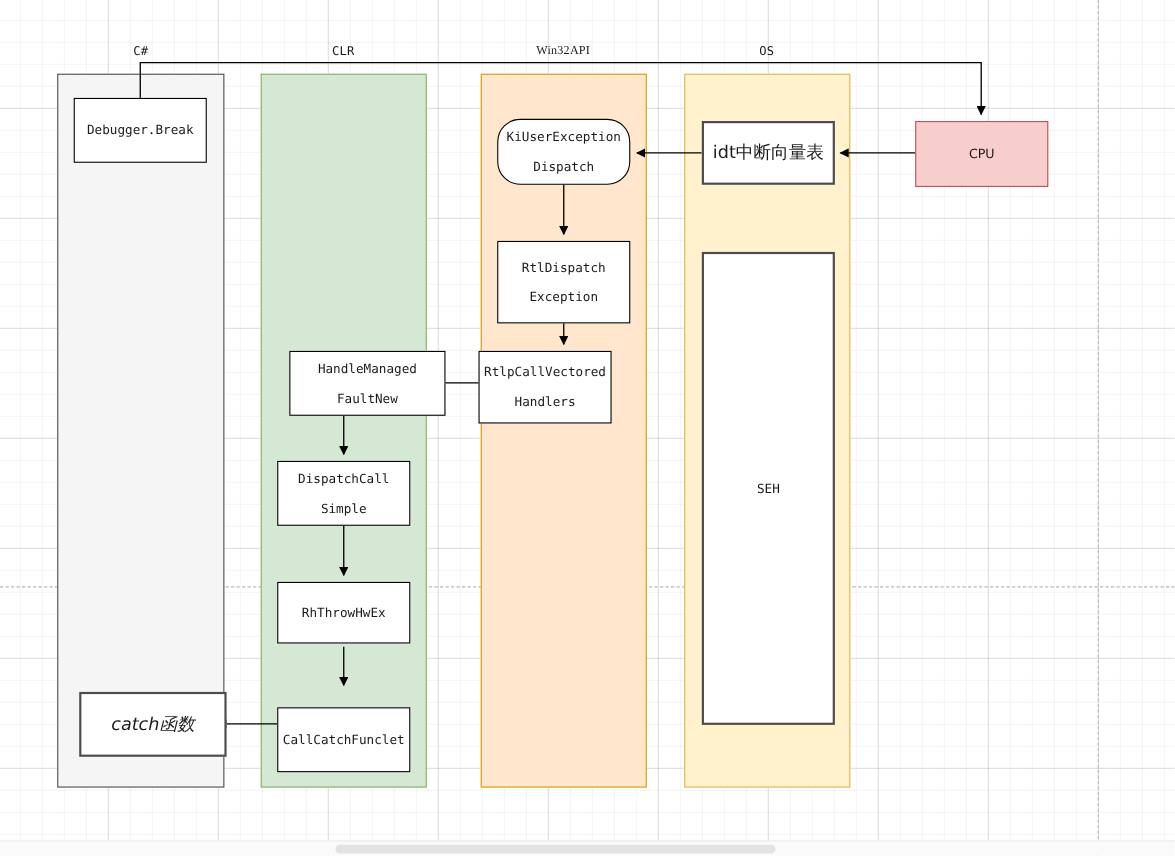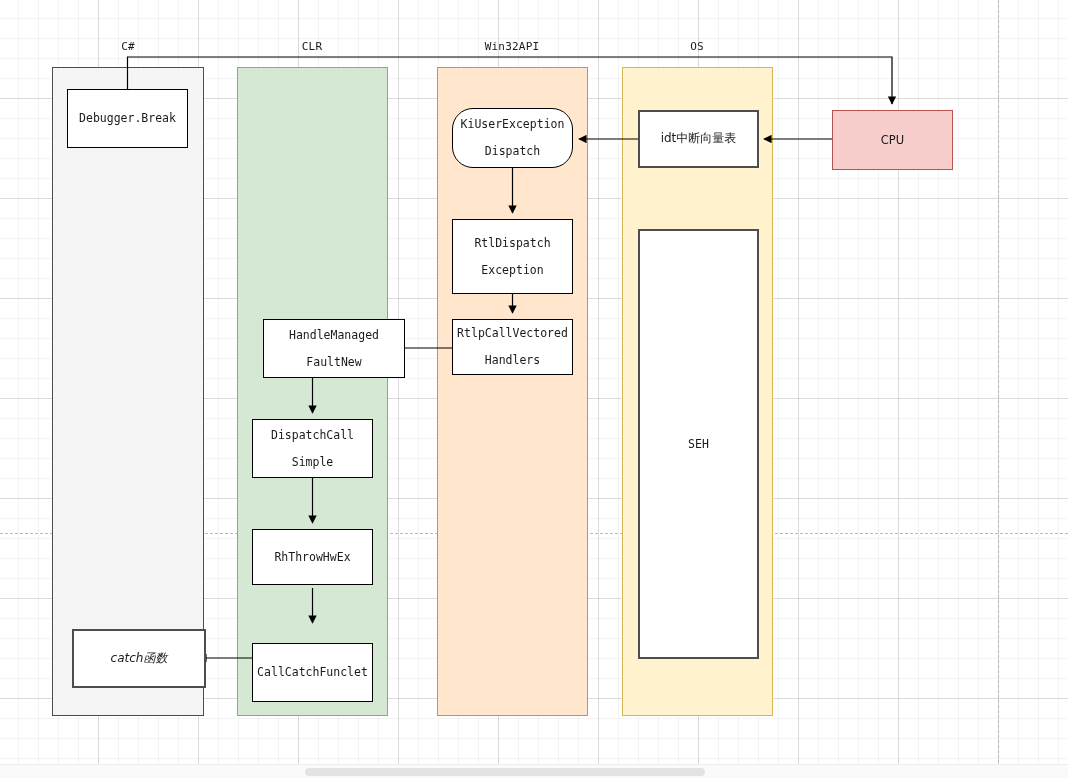--- a/index.html
+++ b/index.html
@@ -82,21 +82,21 @@
 
   .node-strong { border: 2px solid #4d4d4d; }
   .node-cpu {
     background: #f8cecc;
     border: 1px solid #b85450;
   }
   .node-seh { border: 2px solid #4d4d4d; text-align: center; }
 
   .node-label-cn {
     font-family: "DejaVu Sans", "Liberation Sans", sans-serif;
-    font-size: 12px;
+    font-size: 16px;
   }
 
   
   svg.wires {
     position: absolute;
     left: 0; top: 0;
     width: 1068px; height: 778px;
     pointer-events: none;
     overflow: visible;
   }
@@ -127,21 +127,21 @@
       <div class="pagebreak-v" style="left: 998px;"></div>
       <div class="pagebreak-h" style="top: 533px;"></div>
     </div>
 
   <div id="lanes">
       <div class="lane lane-csharp" style="left: 52px; top: 67px; width: 152px; height: 649px; background: rgb(245, 245, 245); border-color: rgb(77, 77, 77);"></div>
       <div class="lane-label" style="left: 128px; top: 40px;">C#</div>
       <div class="lane lane-clr" style="left: 237px; top: 67px; width: 151px; height: 649px; background: rgb(213, 232, 212); border-color: rgb(130, 179, 102);"></div>
       <div class="lane-label" style="left: 312px; top: 40px;">CLR</div>
       <div class="lane lane-win32" style="left: 437px; top: 67px; width: 151px; height: 649px; background: rgb(255, 230, 204); border-color: rgb(215, 155, 0);"></div>
-      <div class="lane-label" style="left: 512px; top: 40px;">Win32API</div>
+      <div class="lane-label" style="left: 512px; top: 40px; font-family: Liberation Serif, serif;">Win32API</div>
       <div class="lane lane-os" style="left: 622px; top: 67px; width: 151px; height: 649px; background: rgb(255, 242, 204); border-color: rgb(214, 182, 86);"></div>
       <div class="lane-label" style="left: 697px; top: 40px;">OS</div>
     </div>
 
   <svg class="wires" viewBox="0 0 1068 778">
     <defs>
       <marker id="arrow-down" viewBox="0 0 10 10" refX="5" refY="9" markerWidth="7" markerHeight="7" orient="auto-start-reverse">
         <path d="M 0 0 L 5 10 L 10 0 z" fill="#000000"></path>
       </marker>
       <marker id="arrow-generic" viewBox="0 0 10 10" refX="9" refY="5" markerWidth="7" markerHeight="7" orient="auto">
@@ -184,21 +184,21 @@
         <span class="l1">CallCatchFunclet</span>
       </div>
       <div class="node" style="left: 452px; top: 108px; width: 121px; height: 60px; border-radius: 21px;">
         <span class="l1">KiUserException</span>
         <span class="l2">Dispatch</span>
       </div>
       <div class="node" style="left: 452px; top: 219px; width: 121px; height: 75px;">
         <span class="l1">RtlDispatch</span>
         <span class="l2">Exception</span>
       </div>
-      <div class="node" style="left: 452px; top: 319px; width: 121px; height: 56px; text-align: center;">
+      <div class="node" style="left: 435px; top: 319px; width: 121px; height: 66px; text-align: center;">
         <span class="l1">RtlpCallVectored</span>
         <span class="l2">Handlers</span>
       </div>
       <div class="node node-strong" style="left: 638px; top: 110px; width: 121px; height: 58px;">
         <span class="l1 node-label-cn">idt中断向量表</span>
       </div>
       <div class="node node-seh" style="left: 638px; top: 229px; width: 121px; height: 430px;">
         <span class="l1">SEH</span>
       </div>
       <div class="node node-cpu" style="left: 832px; top: 110px; width: 121px; height: 60px;">

